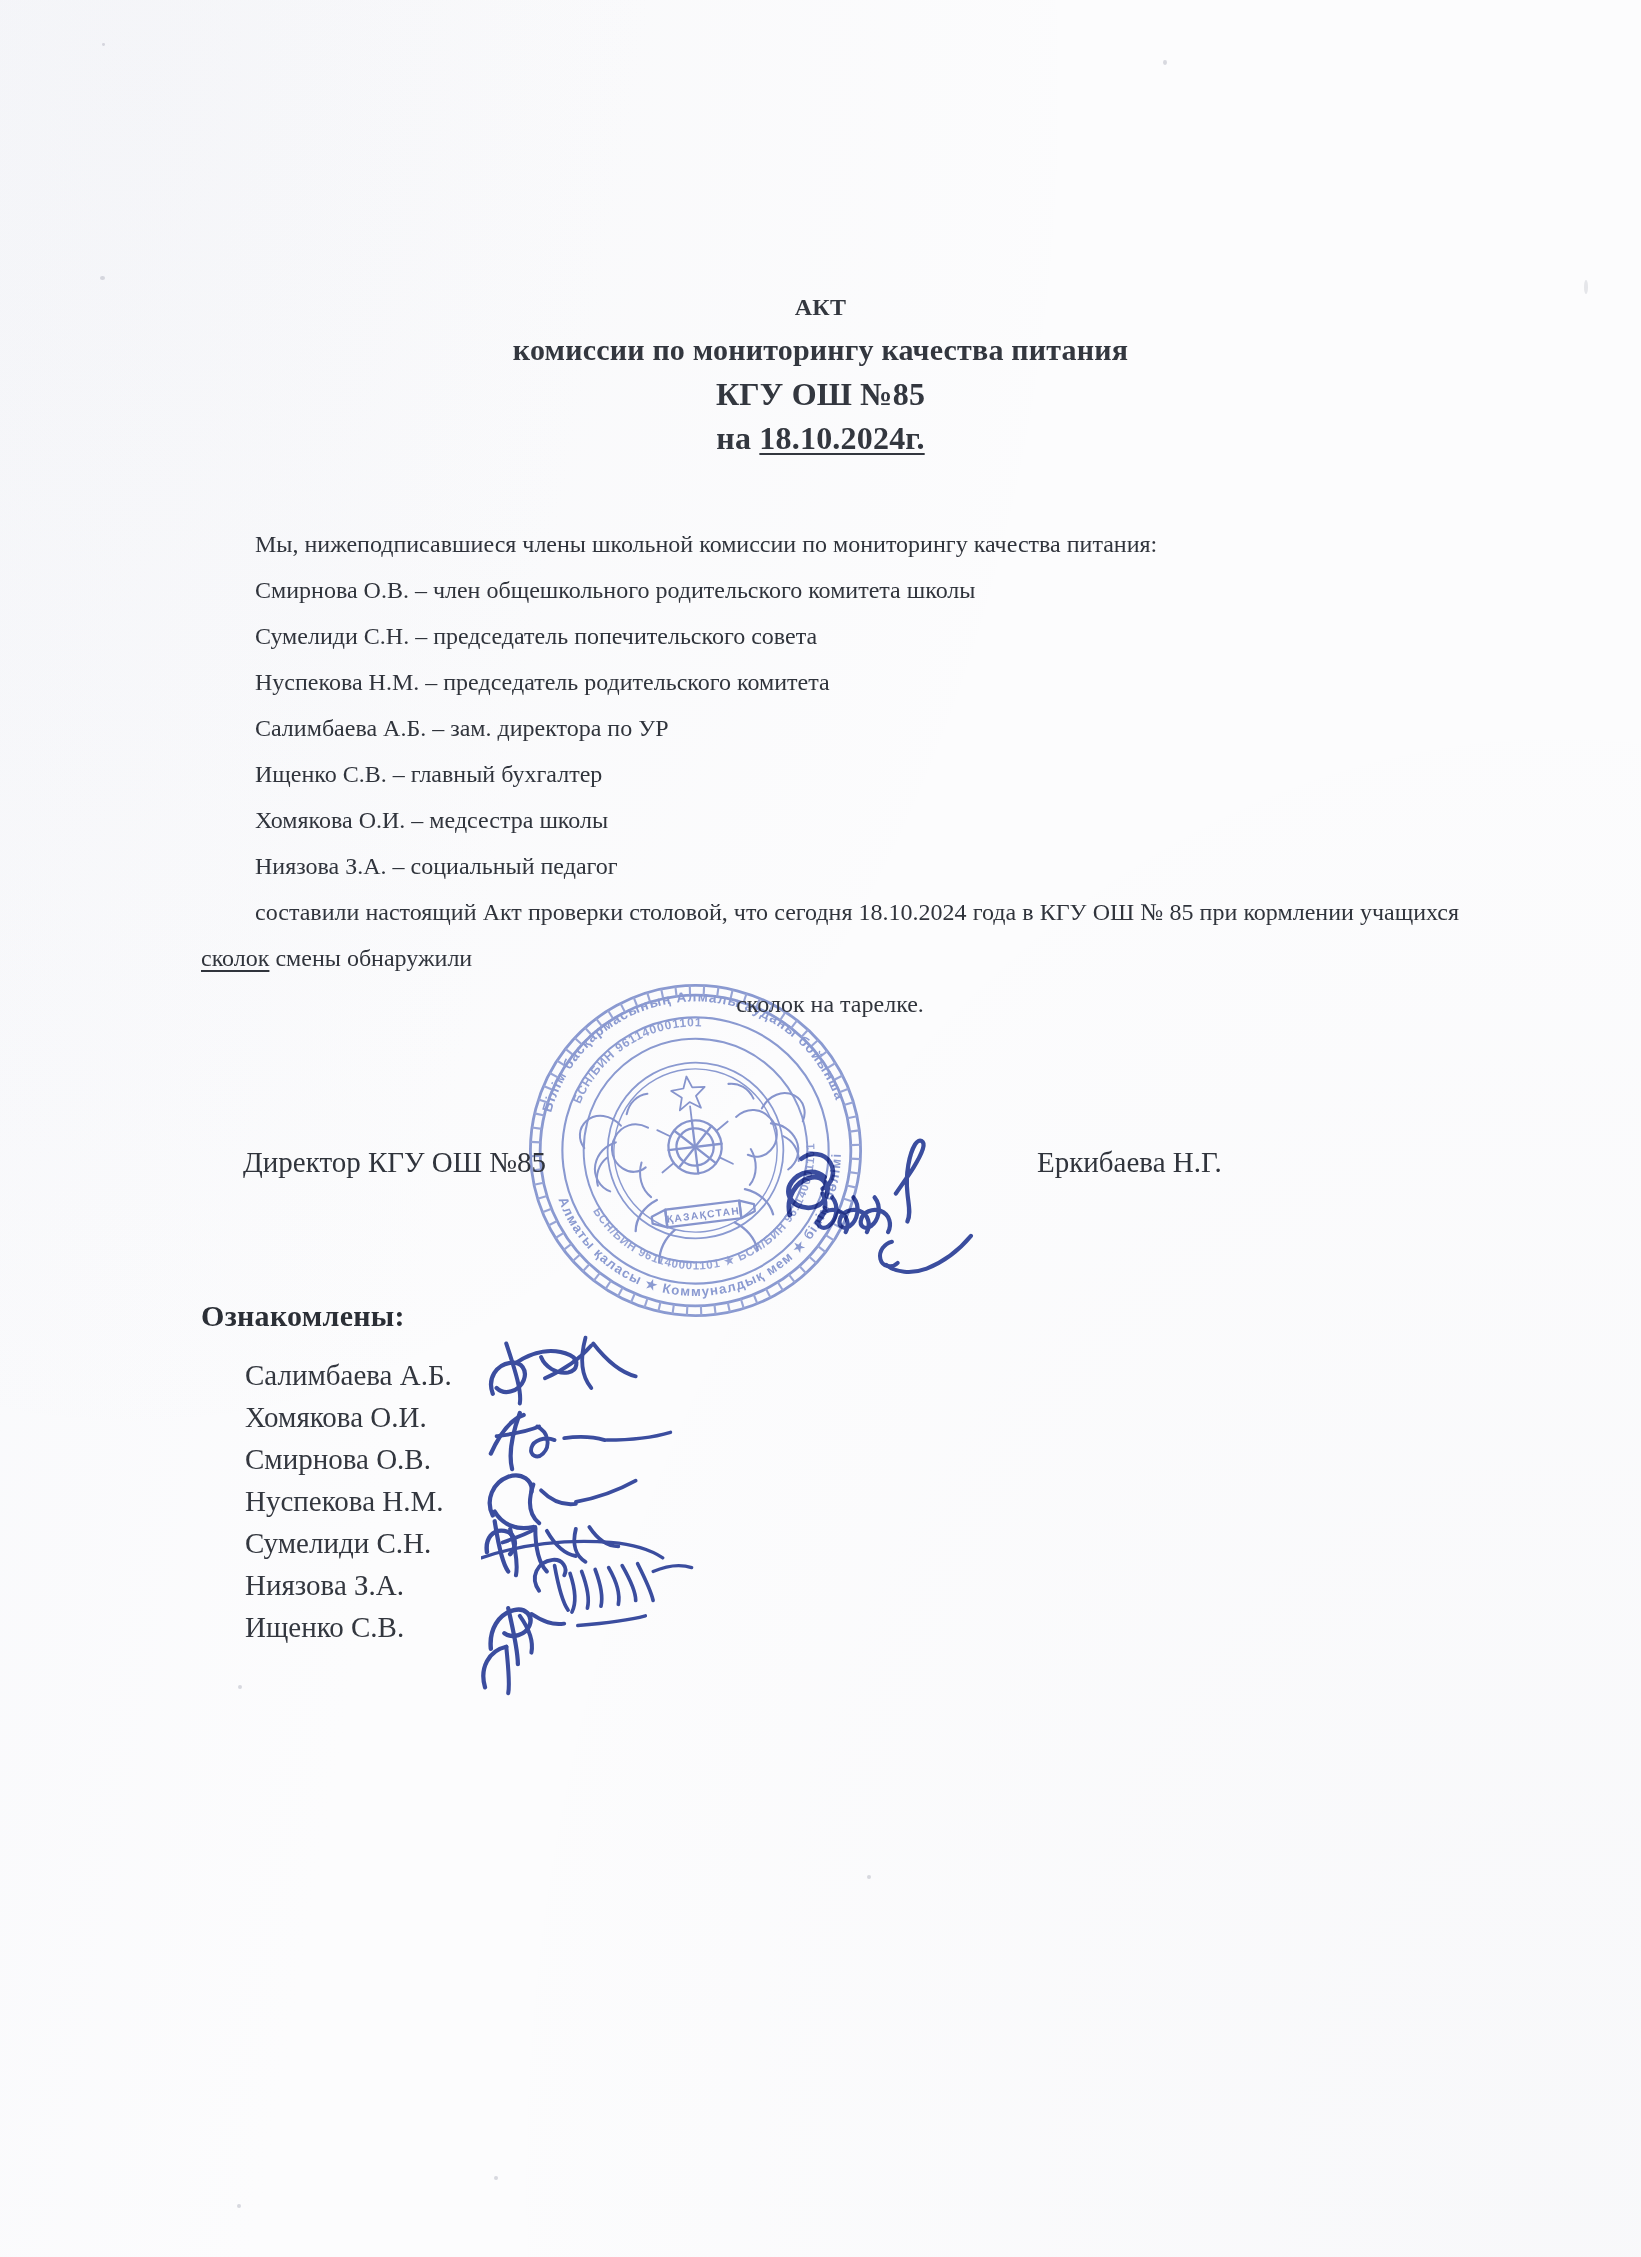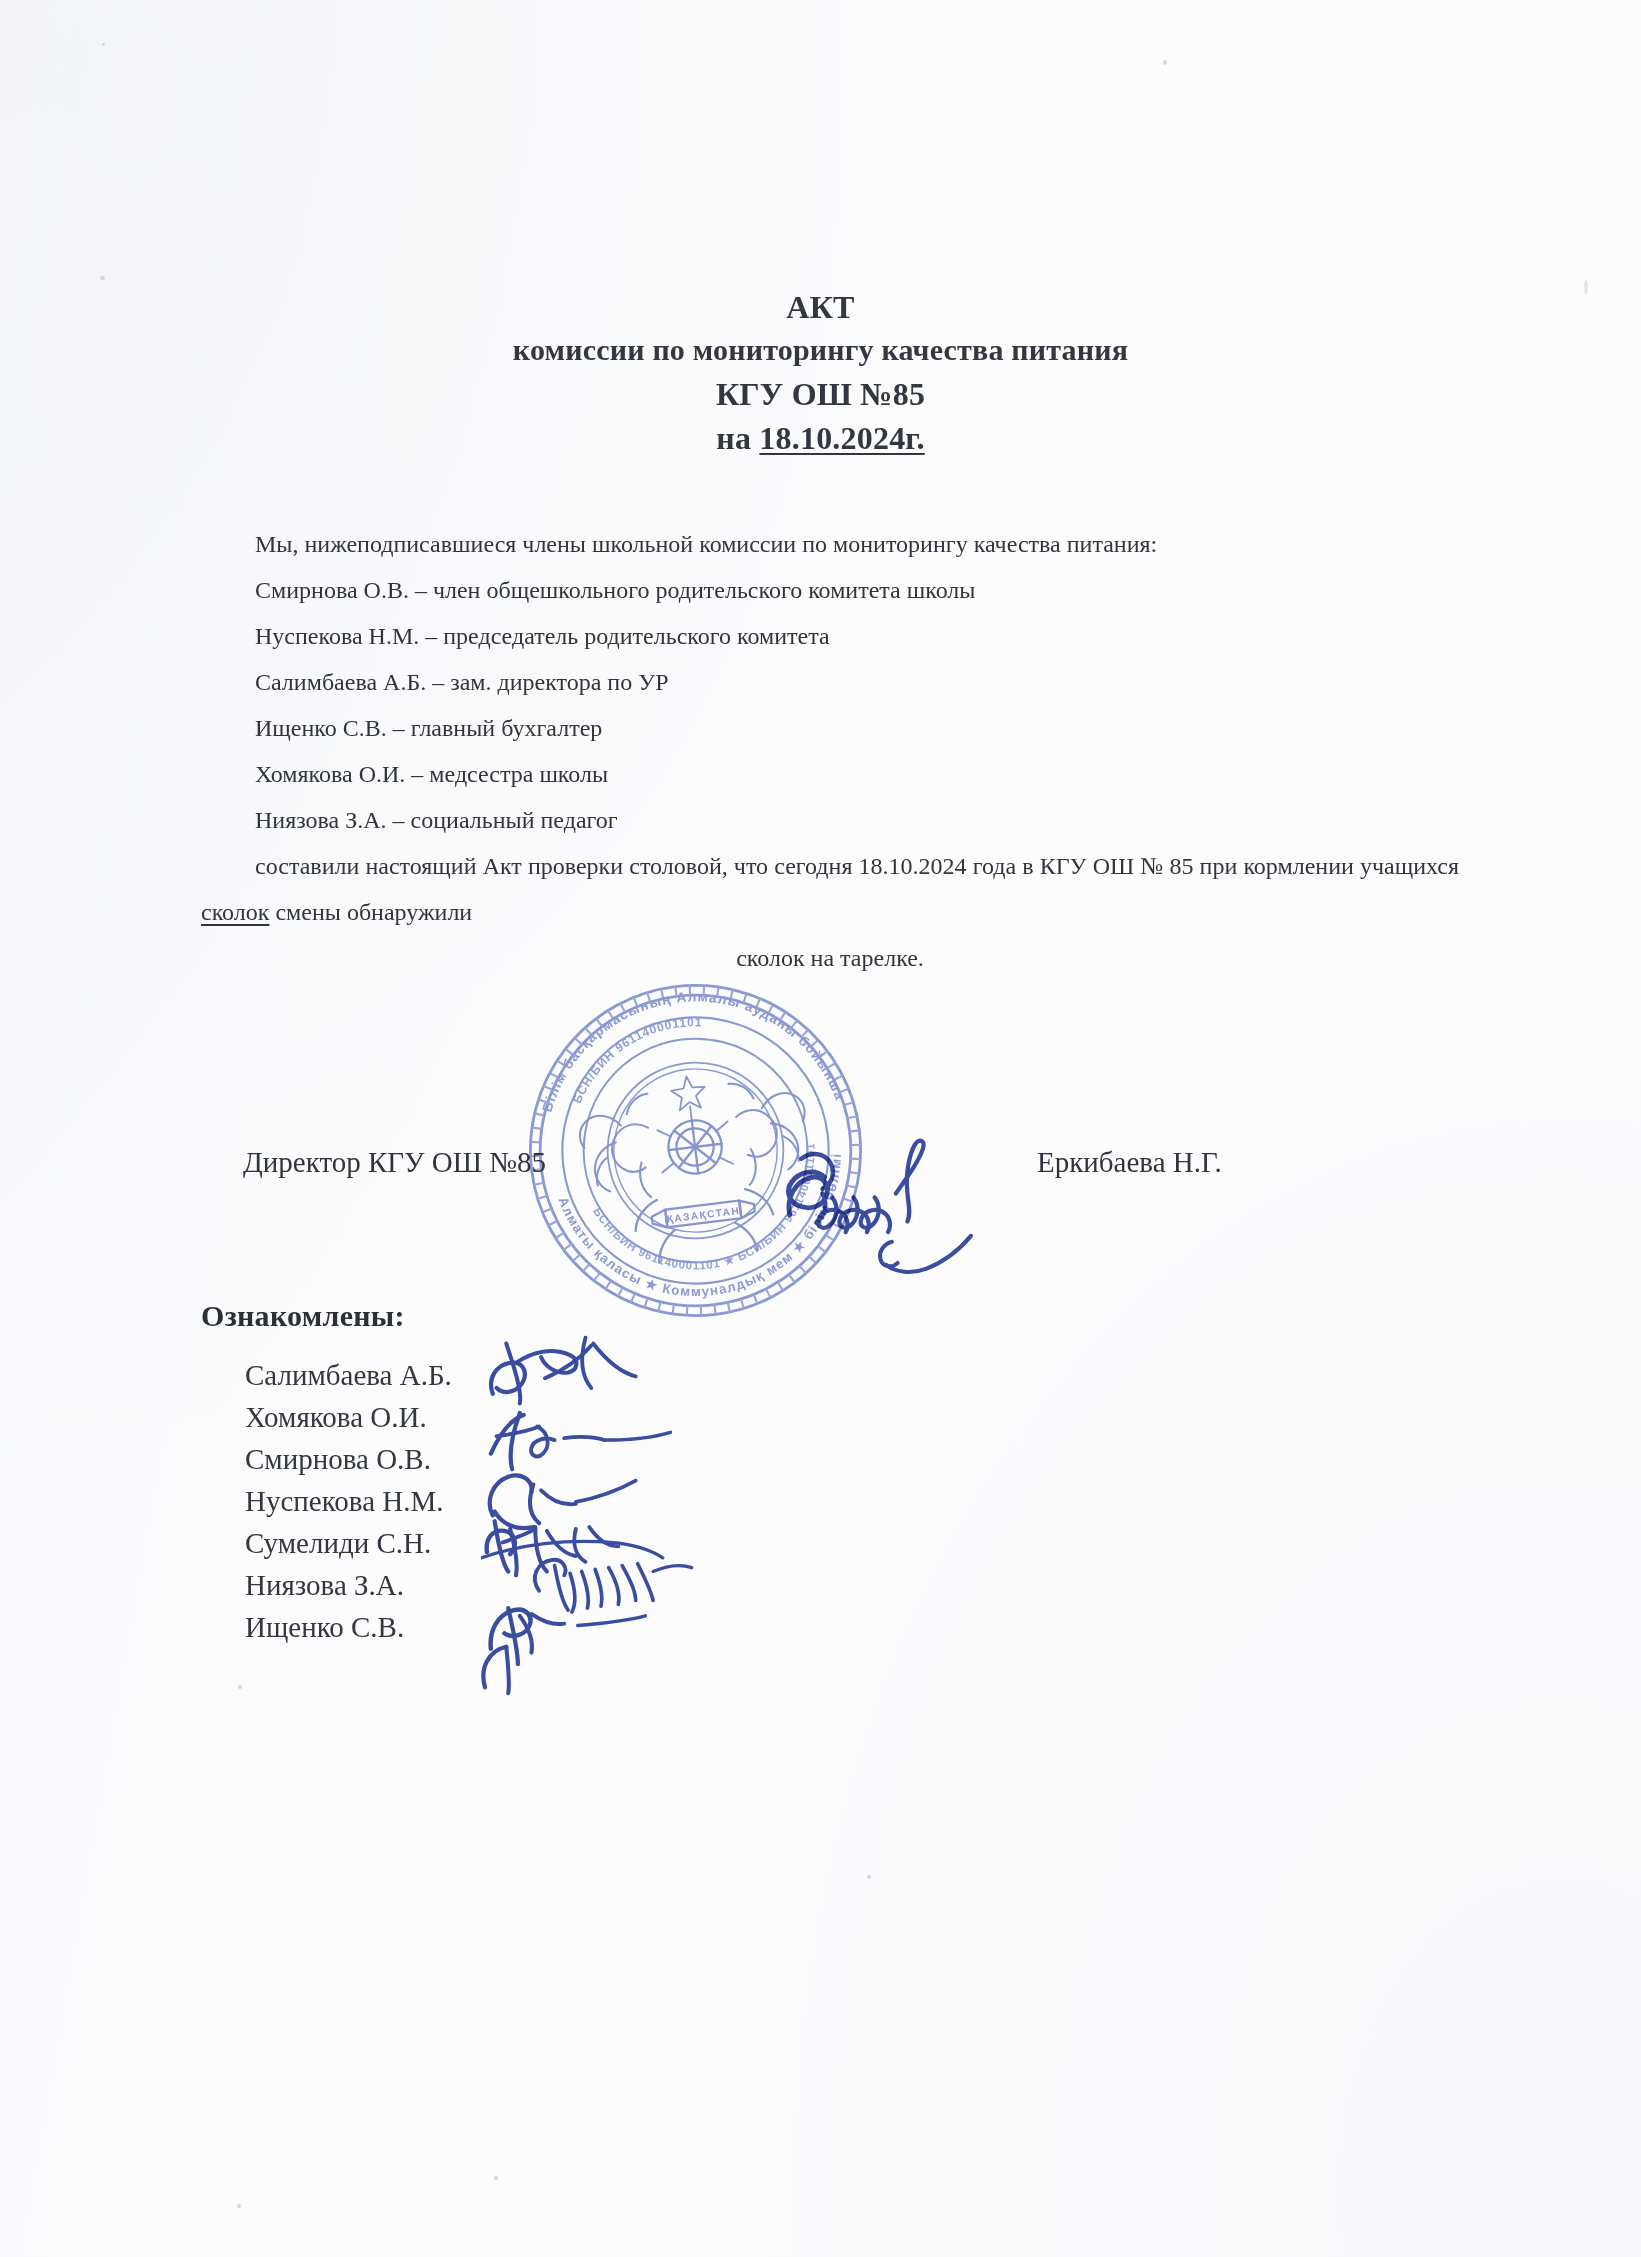--- a/index.html
+++ b/index.html
@@ -49,21 +49,21 @@
     left: 0;
     top: 286px;
     width: 1641px;
     text-align: center;
   }
   .title-line {
     font-weight: bold;
     color: #33373f;
     letter-spacing: 0.2px;
   }
-  .t-act      { font-size: 32px; line-height: 42px; }
+  .t-act      { font-size: 24px; line-height: 42px; }
   .t-sub      { font-size: 30px; line-height: 44px; }
   .t-school   { font-size: 32px; line-height: 44px; }
   .t-date     { font-size: 32px; line-height: 44px; }
   .u { text-decoration: underline; text-underline-offset: 3.9px; text-decoration-thickness: 1.9px; }
 
   
   .body-block {
     position: absolute;
     left: 201px;
     top: 521px;
@@ -411,20 +411,21 @@
       <div class="title-line t-school">КГУ ОШ №85</div>
       <div class="title-line t-date"><span>на </span><span class="u">18.10.2024г.</span></div>
     </div>
 
     <div class="body-block">
 
       <p class="para">Мы, нижеподписавшиеся члены школьной комиссии по мониторингу качества питания:</p>
 
       <ul class="member-list">
         <li>Смирнова О.В. – член общешкольного родительского комитета школы</li>
+        <li>Сумелиди С.Н. – председатель попечительского совета</li>
         <li>Нуспекова Н.М. – председатель родительского комитета</li>
         <li>Салимбаева А.Б. – зам. директора по УР</li>
         <li>Ищенко С.В. – главный бухгалтер</li>
         <li>Хомякова О.И. – медсестра школы</li>
         <li>Ниязова З.А. – социальный педагог</li>
       </ul>
 
       <p class="para"><span>составили настоящий Акт проверки столовой, что сегодня 18.10.2024 года в КГУ ОШ № 85 при кормлении учащихся </span><span class="u">сколок</span><span> смены обнаружили</span></p>
       <p class="para last-left" style="text-indent:0">сколок на тарелке.</p>
     </div>

